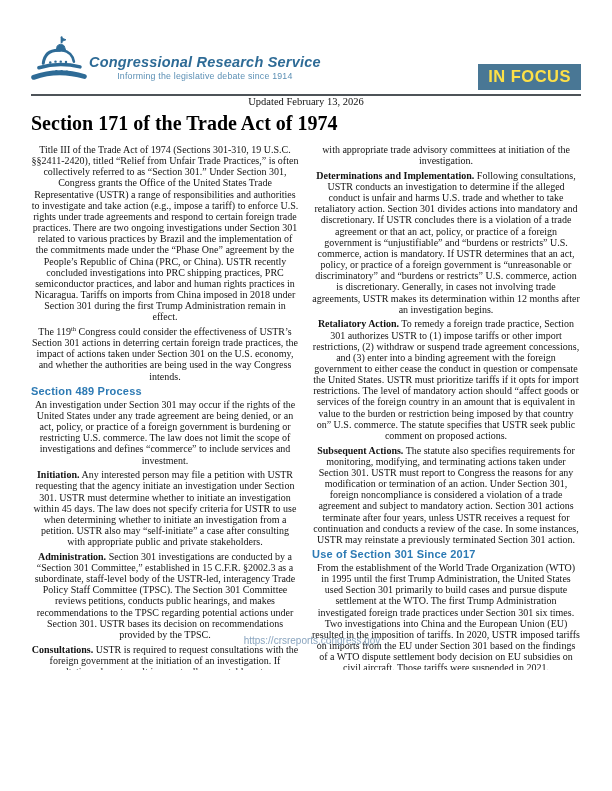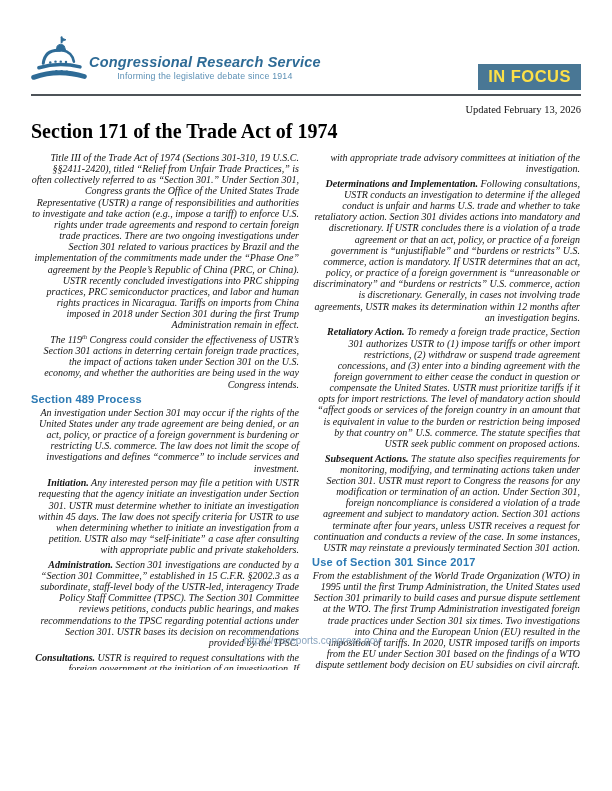--- a/index.html
+++ b/index.html
@@ -35,37 +35,36 @@
     color:#fde047;
     font-family:"Liberation Sans", sans-serif;
     font-weight:bold; font-size:16.5px;
     letter-spacing:.5px;
     padding:3px 10px 4px;
     align-self:flex-start;
     margin-top:36px;
   }
   .header-rule { border:none; border-top:2px solid #4d5358; margin-top:4px; }
   .updated {
-    text-align:right; font-size:10.5px; color:#111;
-    margin-top:8px;
+    text-align:center; font-size:10.5px; color:#111;
+    margin-top:0;
   }
   
   .doc-title {
     font-size:20px; font-weight:bold; color:#000;
     margin:5px 0 9px;
   }
   
   .columns { display:flex; gap:13px; }
   .col { width:268px; }
   .col p {
     font-size:10px; line-height:11.15px;
     margin-bottom:3.5px;
-    text-align:right;
+    text-align:center;
     color:#131313;
-    font-style:italic;
   }
   .col p b { font-weight:bold; }
   .col sup { font-size:6.5px; vertical-align:super; line-height:0; }
   .section-heading {
     font-family:"Liberation Sans", sans-serif;
     font-weight:bold; font-size:11px;
     color:var(--heading-blue,#2d7ab4);
     letter-spacing:.2px;
     margin:3px 0 1.5px;
   }

